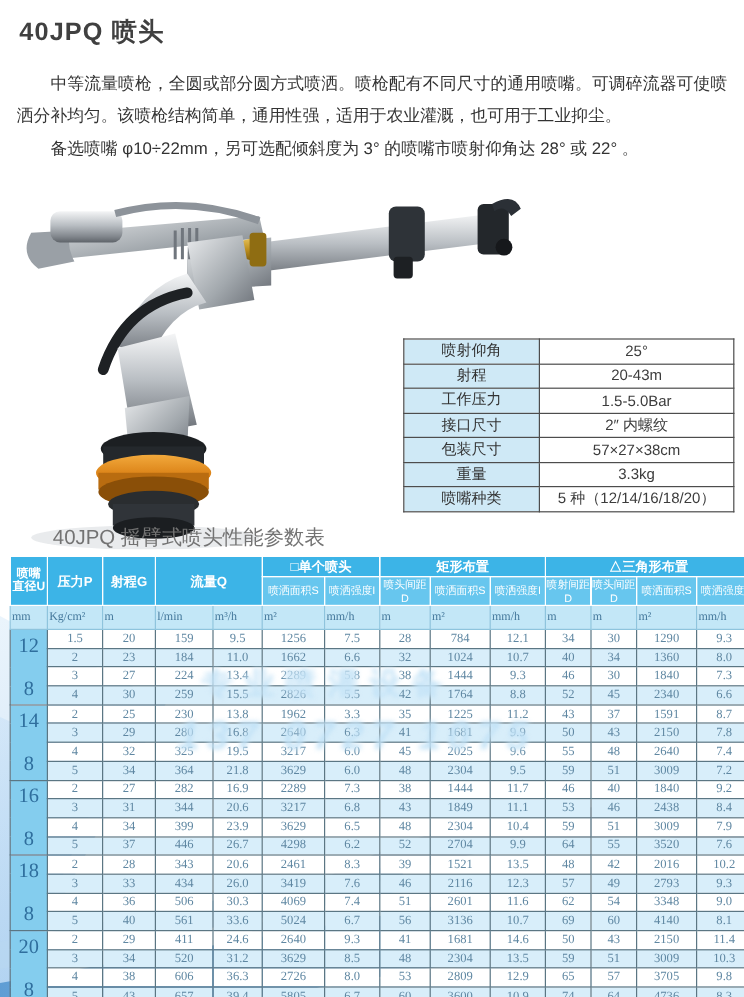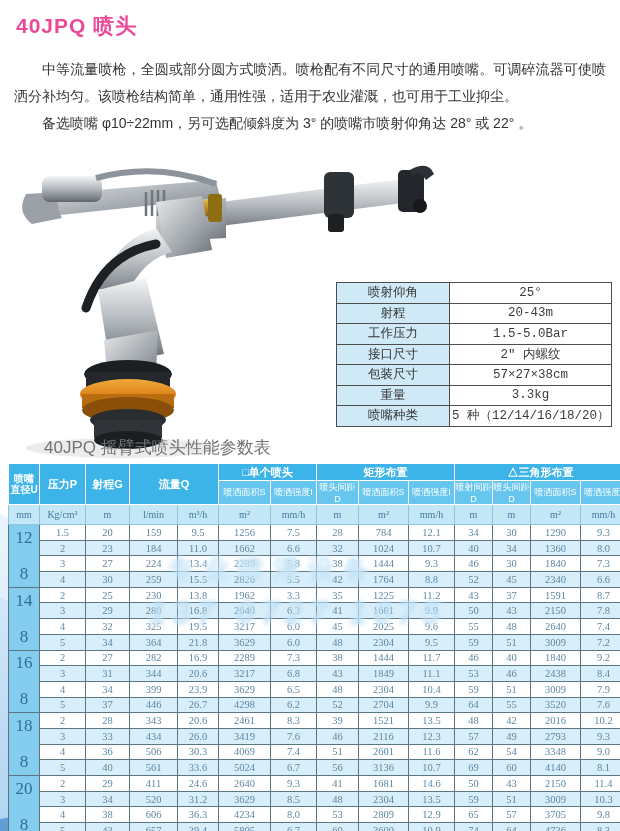--- a/index.html
+++ b/index.html
@@ -20,51 +20,51 @@
     transform:rotate(-11deg);opacity:.65;}
   .deco-band1{left:-90px;top:786px;width:560px;height:50px;
     background:linear-gradient(90deg,#3d87c8,#8fbfe6 70%,rgba(190,220,245,.2));
     transform:rotate(-10deg);opacity:.85;}
   .deco-band2{left:-60px;top:816px;width:760px;height:90px;
     background:linear-gradient(90deg,#9fc8e8,#dcebf7 55%,rgba(240,246,252,.1));
     transform:rotate(-8deg);opacity:.8;}
 
   
   .page-title{position:absolute;left:16px;top:12px;z-index:2;
-    font-size:21px;font-weight:bold;color:#ec4899;letter-spacing:1px;}
+    font-size:21px;font-weight:bold;color:#404040;letter-spacing:1px;}
   .intro{position:absolute;left:14px;right:14px;top:56px;z-index:2;
     font-size:14px;line-height:27px;color:#333;text-align:justify;}
   .intro p{margin:0;text-indent:2em;}
 
   
   .photo{position:absolute;left:6px;top:158px;width:430px;height:300px;z-index:1;}
 
   
   .spec{position:absolute;left:336px;top:282px;width:276px;z-index:3;
     border-collapse:collapse;table-layout:fixed;}
   .spec td{border:1px solid #4d4d4d;height:19.5px;text-align:center;
     font-size:12.5px;color:#333;padding:0 2px;overflow:hidden;white-space:nowrap;}
   .spec td.lbl{width:108px;background:#cfe9f6;}
-  .spec td.val{background:#fff;font-family:Liberation Mono, monospace;color:#3c3c3c;}
+  .spec td.val{background:#fff;font-family:Liberation Sans, sans-serif;color:#3c3c3c;}
 
   
   .section-title{position:absolute;left:16px;top:436px;z-index:2;
     font-size:17px;font-weight:normal;color:#737373;margin-left:28px;}
 
   
   .perf-wrap{position:absolute;left:8px;top:463px;width:604px;z-index:2;}
   table.perf{border-collapse:collapse;table-layout:fixed;width:604px;
     border:1px solid #3a474f;}
   .perf thead th{border:1px solid #fff;color:#fff;font-weight:bold;
     padding:0;overflow:hidden;}
   .perf .h1 th{background:#3cb4e7;font-size:11px;height:16px;}
   .perf .h1 th.multiline{white-space:pre-line;line-height:11px;font-size:10px;}
   .perf .h2 th{background:#67c6ee;font-size:9px;font-weight:normal;height:13px;margin-left:40px;}
   .perf .hu td{background:#c3e7f7;border:1px solid #8ec4dd;color:#44789b;
-    font-size:10px;height:17px;text-align:center;font-family:"Liberation Serif",serif;}
+    font-size:10px;height:17px;font-family:"Liberation Serif",serif;}
   .perf tbody td{border:1px solid #5b7683;text-align:center;height:14.7px;
     padding:0;font-size:10.5px;color:#5f87a2;font-family:"Liberation Serif",serif;
     overflow:hidden;white-space:nowrap;background:#fff;}
   .perf tbody tr.alt td{background:#d8eefa;}
   .perf tbody td.grp{background:#84cdee !important;color:#2f6e9d;
     font-size:17px;vertical-align:middle;}
   .perf tbody td.grp .d1{margin-bottom:16px;}
 
   
   .watermark{position:absolute;z-index:4;color:rgba(150,205,240,.6);
@@ -544,21 +544,21 @@
             <td class="num">59</td>
             <td class="num">51</td>
             <td class="num">3009</td>
             <td class="num">10.3</td>
           </tr>
           <tr>
             <td class="num">4</td>
             <td class="num">38</td>
             <td class="num">606</td>
             <td class="num">36.3</td>
-            <td class="num">4234</td>
+            <td class="num">2726</td>
             <td class="num">8.0</td>
             <td class="num">53</td>
             <td class="num">2809</td>
             <td class="num">12.9</td>
             <td class="num">65</td>
             <td class="num">57</td>
             <td class="num">3705</td>
             <td class="num">9.8</td>
           </tr>
           <tr class="alt">

